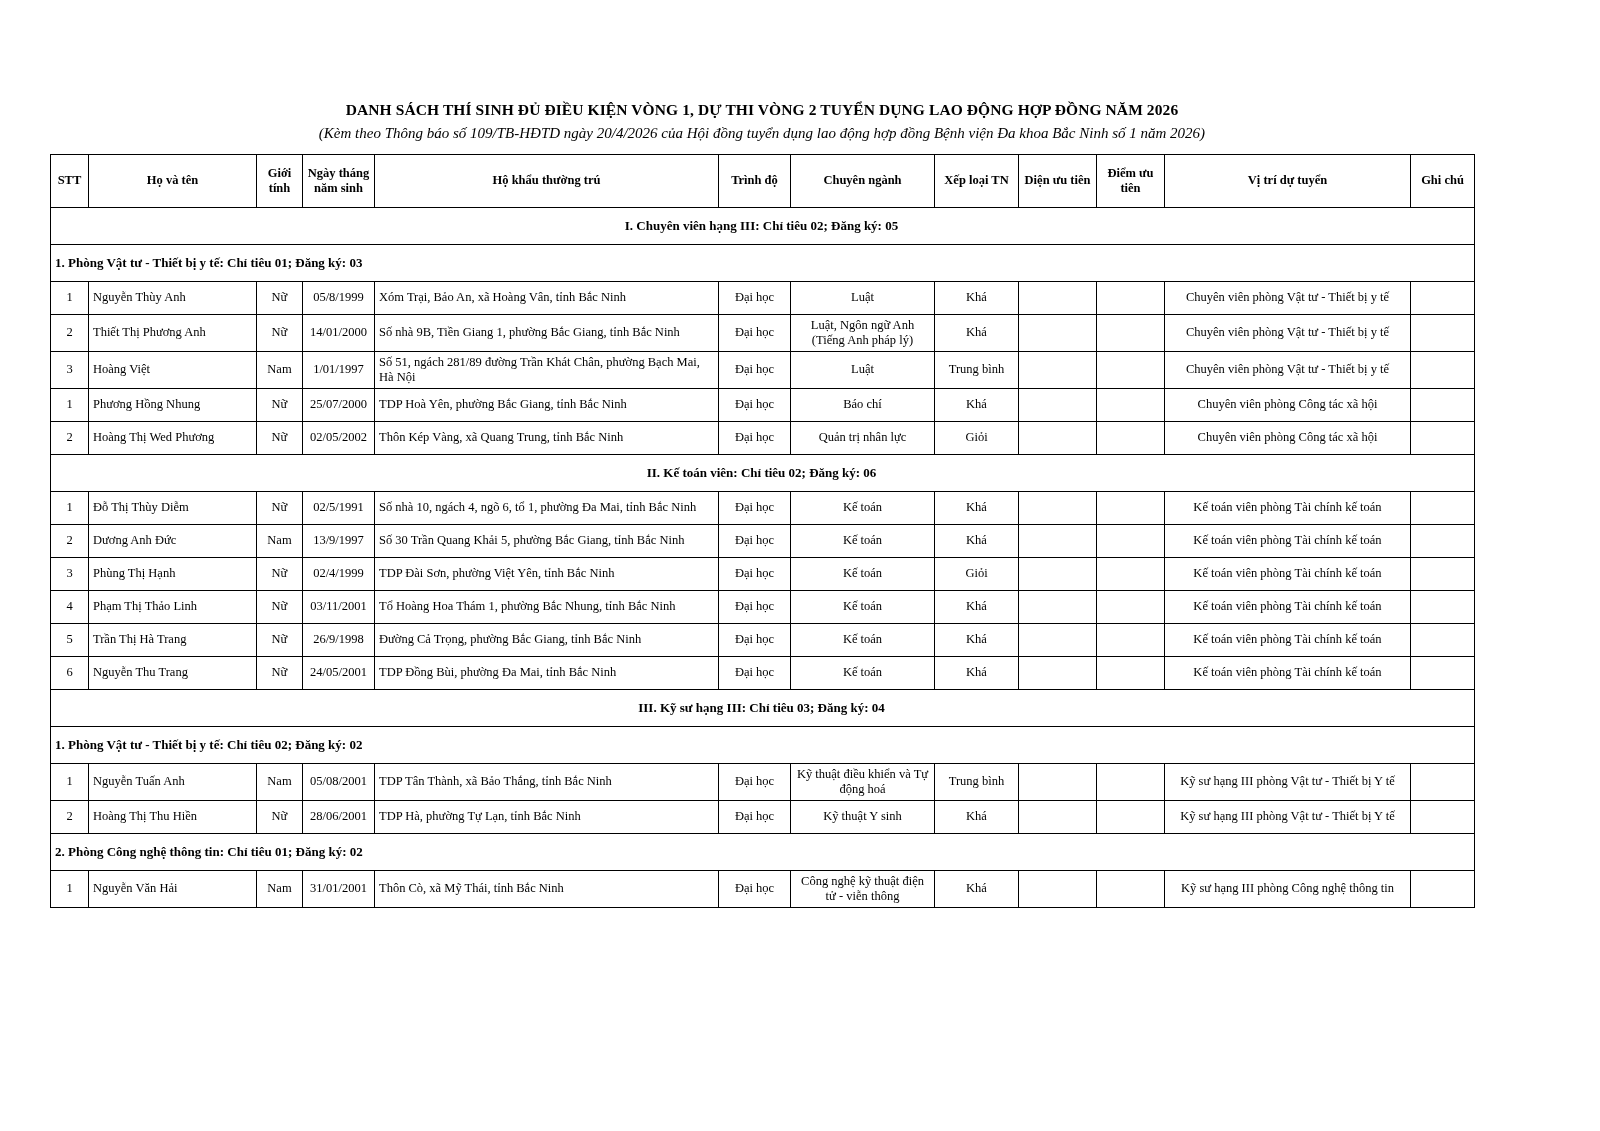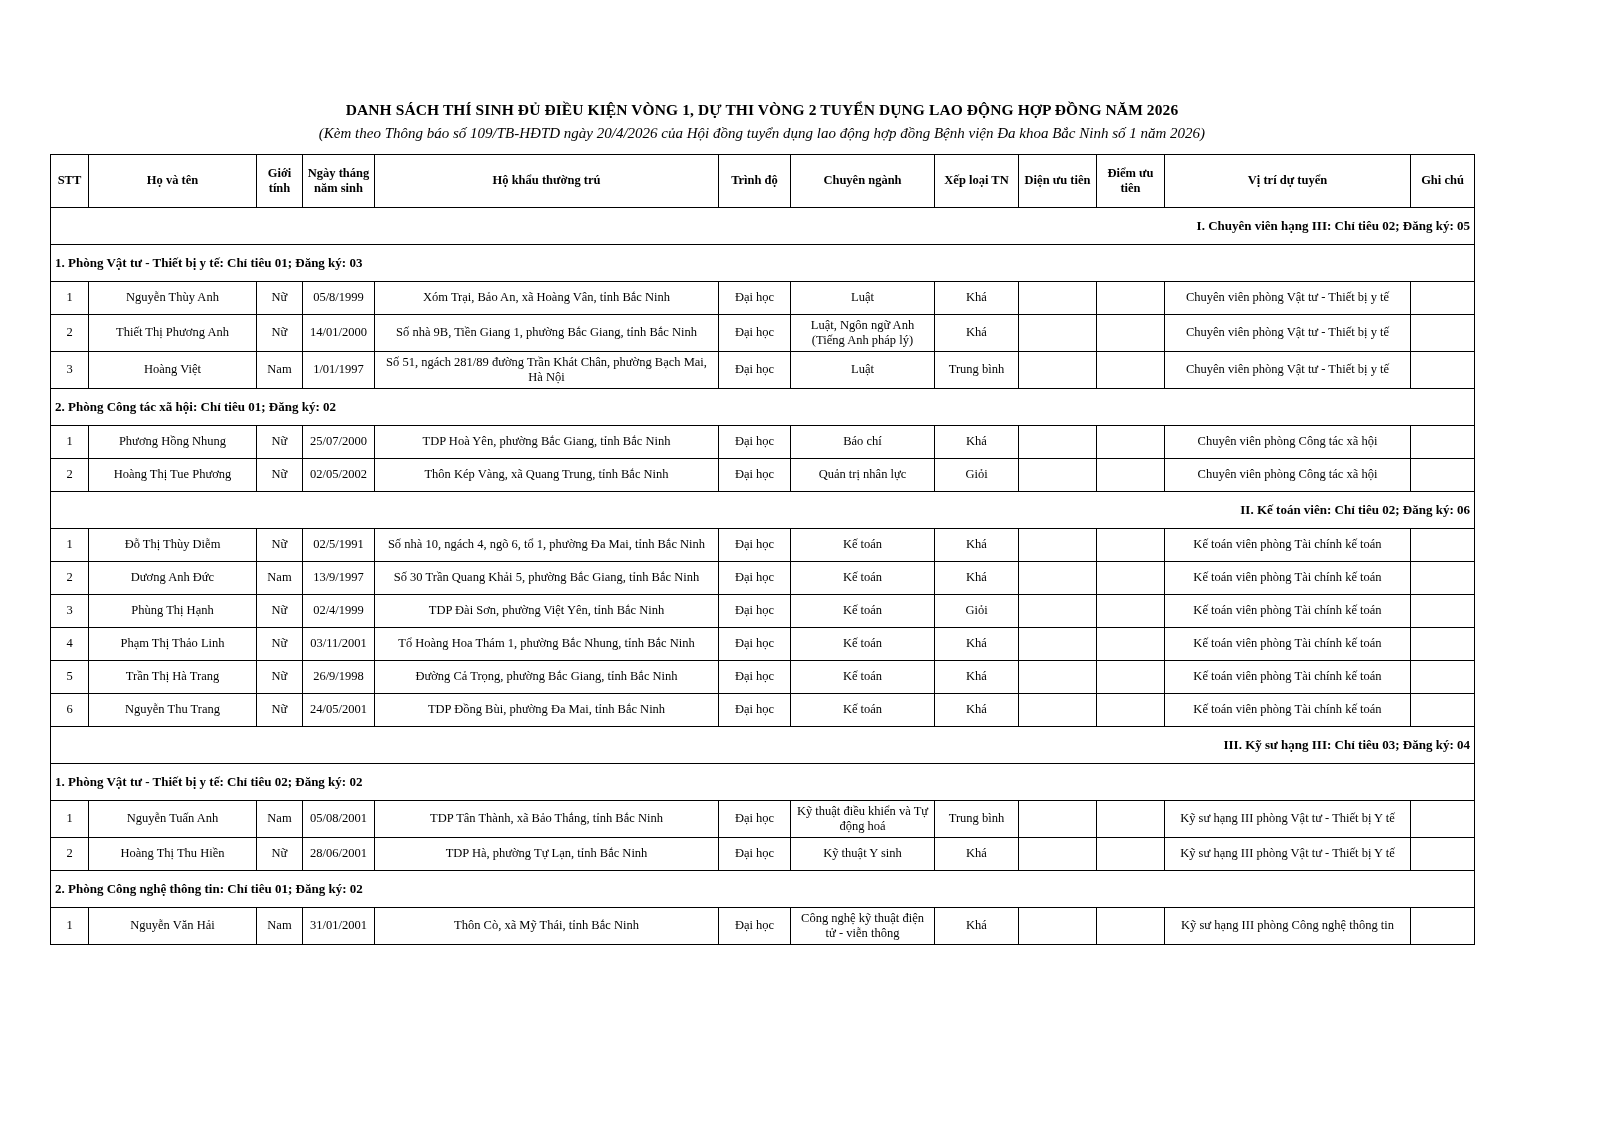--- a/index.html
+++ b/index.html
@@ -57,26 +57,26 @@
   }
   thead th {
     text-align: center;
     font-weight: bold;
     font-size: 12.5px;
     line-height: 1.2;
     height: 46px;
     padding: 2px 3px;
   }
   td.c { text-align: center; }
-  td.l { text-align: center; }
+  td.l { text-align: left; }
   tr.datarow td { height: 26px; }
   tr.section td {
     font-weight: bold;
     font-size: 13px;
-    text-align: right;
+    text-align: center;
     height: 30px;
     padding-left: 2px;
   }
   tr.subsection td {
     font-weight: bold;
     font-size: 13px;
     text-align: left;
     height: 30px;
   }
   .w-stt { width: 38px; }
@@ -174,40 +174,37 @@
             <td class="c">1/01/1997</td>
             <td class="l">Số 51, ngách 281/89 đường Trần Khát Chân, phường Bạch Mai, Hà Nội</td>
             <td class="c">Đại học</td>
             <td class="c">Luật</td>
             <td class="c">Trung bình</td>
             <td class="c"></td>
             <td class="c"></td>
             <td class="c">Chuyên viên phòng Vật tư - Thiết bị y tế</td>
             <td class="c"></td>
           </tr>
-          <tr class="subsection">
-            <td colspan="12">2. Phòng Công tác xã hội: Chỉ tiêu 01; Đăng ký: 02</td>
-          </tr>
           <tr class="datarow">
             <td class="c">1</td>
             <td class="l">Phương Hồng Nhung</td>
             <td class="c">Nữ</td>
             <td class="c">25/07/2000</td>
             <td class="l">TDP Hoà Yên, phường Bắc Giang, tỉnh Bắc Ninh</td>
             <td class="c">Đại học</td>
             <td class="c">Báo chí</td>
             <td class="c">Khá</td>
             <td class="c"></td>
             <td class="c"></td>
             <td class="c">Chuyên viên phòng Công tác xã hội</td>
             <td class="c"></td>
           </tr>
           <tr class="datarow">
             <td class="c">2</td>
-            <td class="l">Hoàng Thị Tue Phương</td>
+            <td class="l">Hoàng Thị Wed Phương</td>
             <td class="c">Nữ</td>
             <td class="c">02/05/2002</td>
             <td class="l">Thôn Kép Vàng, xã Quang Trung, tỉnh Bắc Ninh</td>
             <td class="c">Đại học</td>
             <td class="c">Quản trị nhân lực</td>
             <td class="c">Giỏi</td>
             <td class="c"></td>
             <td class="c"></td>
             <td class="c">Chuyên viên phòng Công tác xã hội</td>
             <td class="c"></td>

